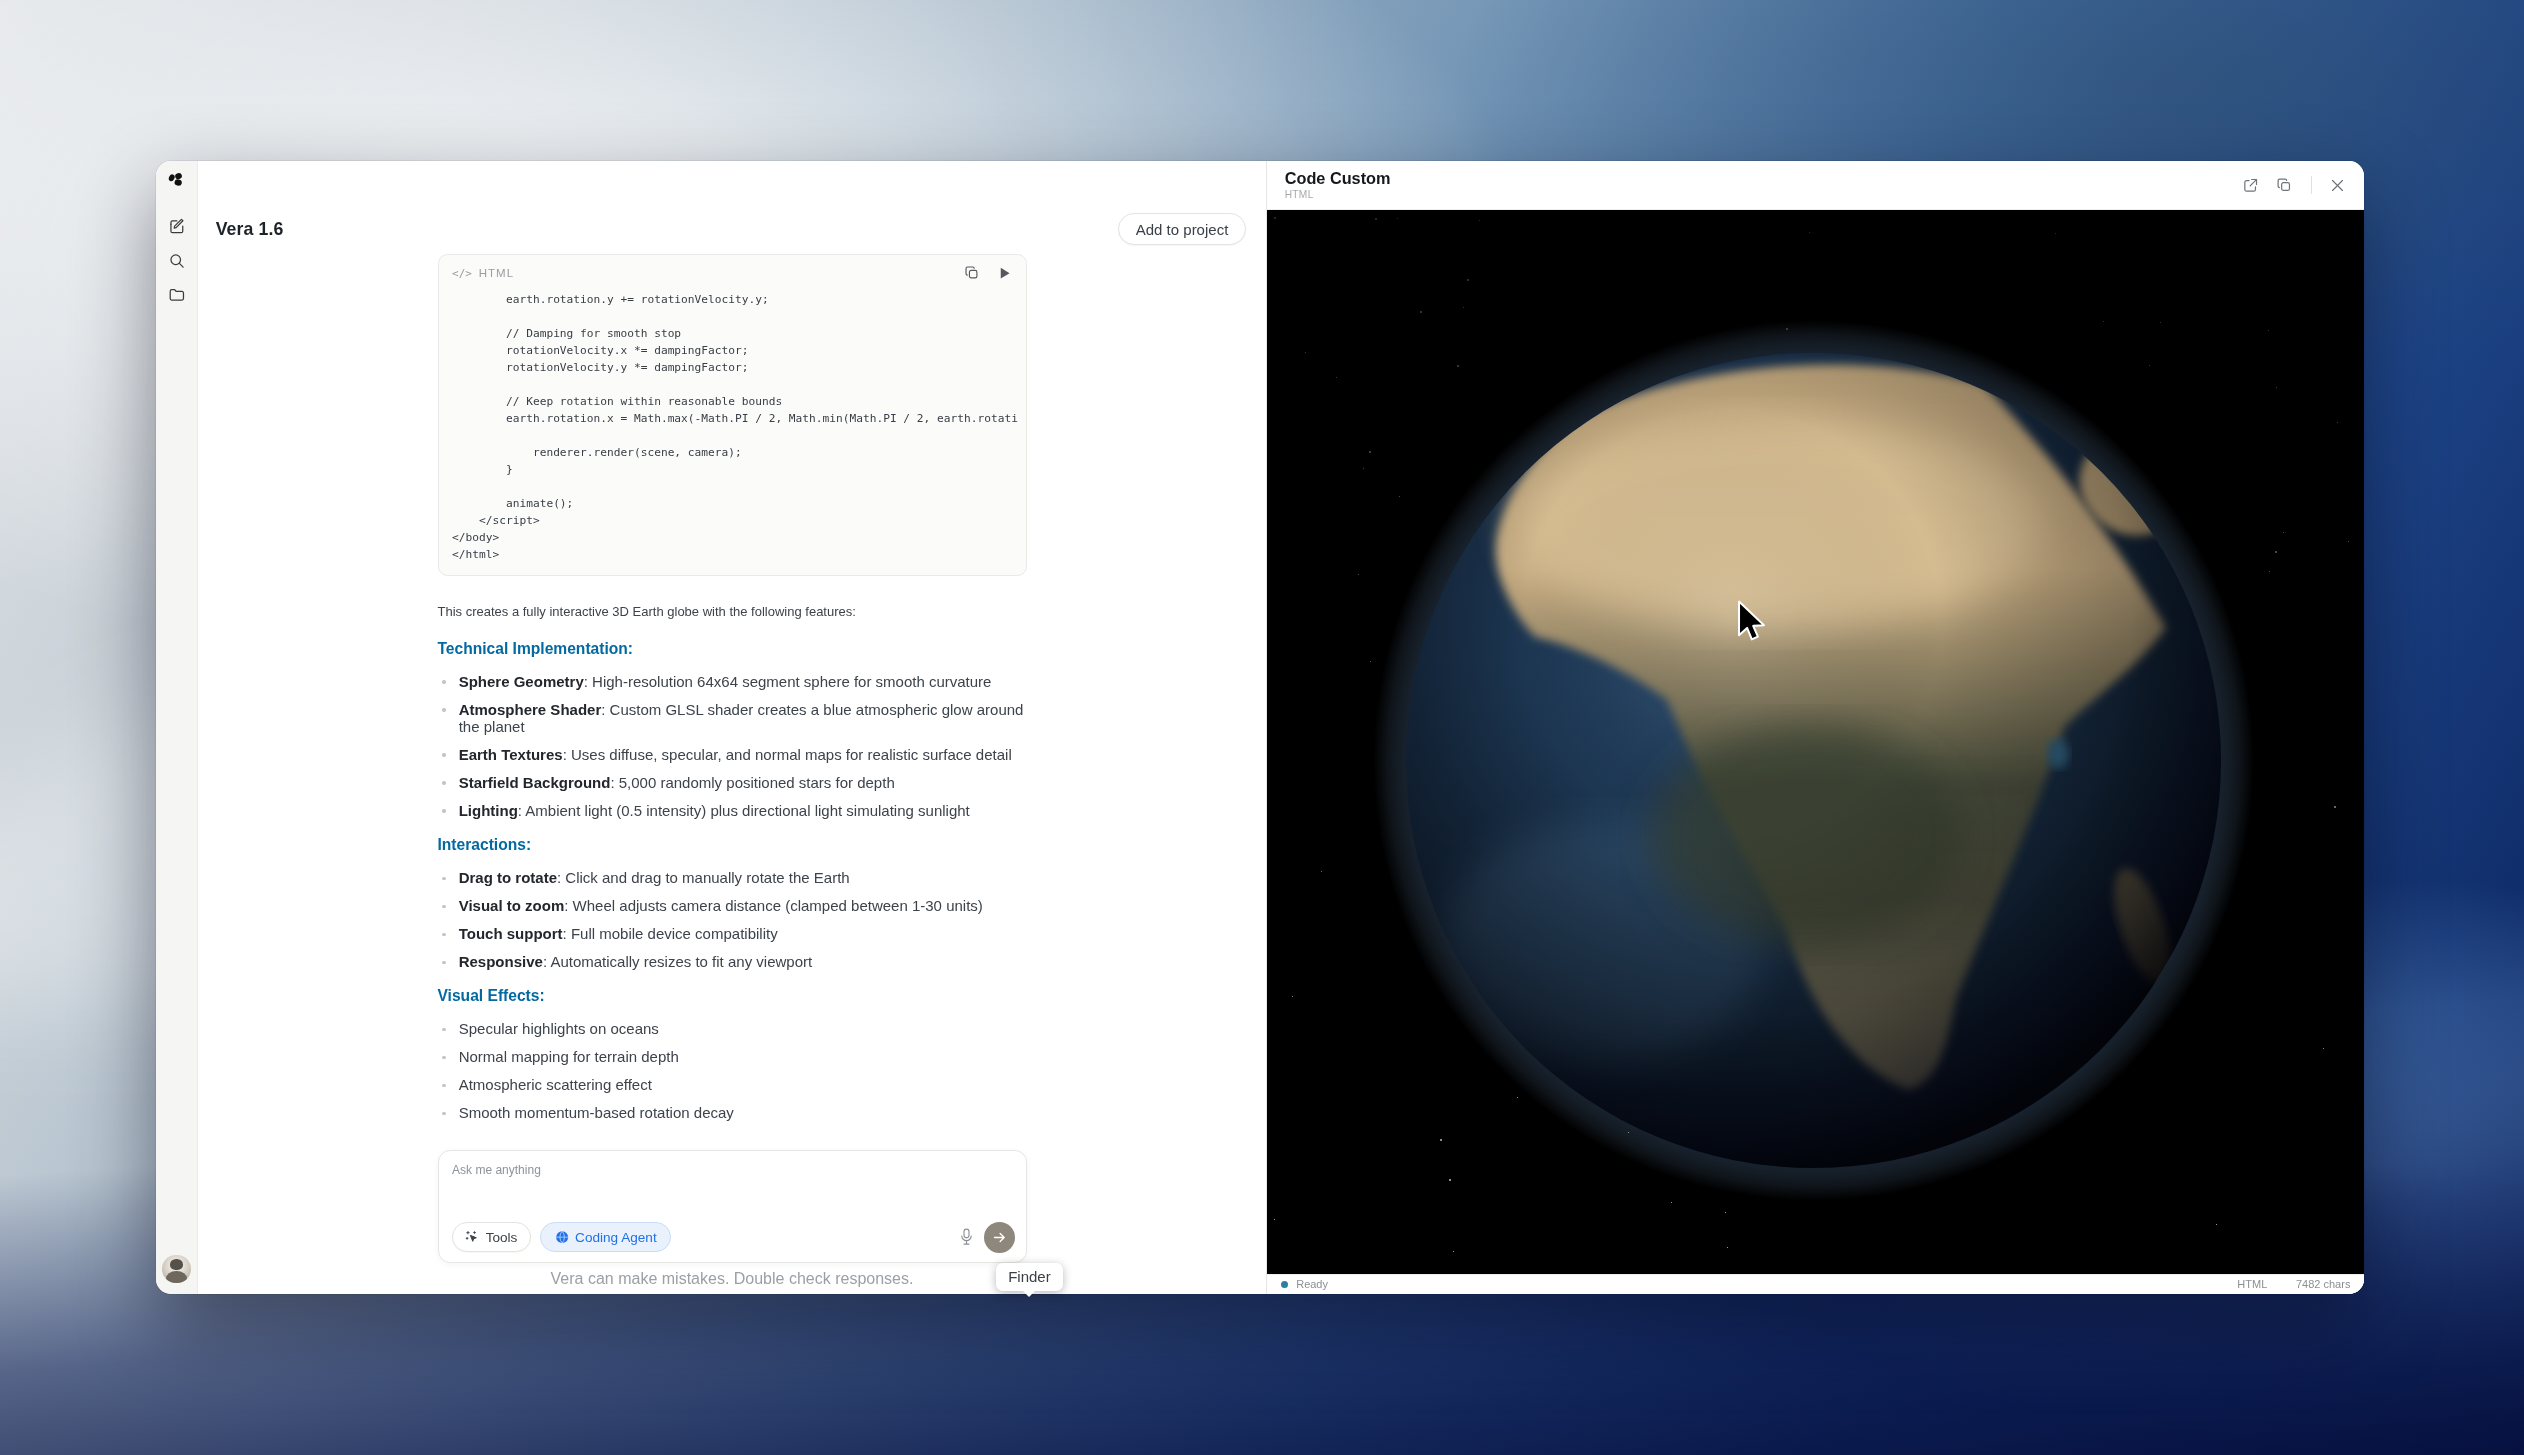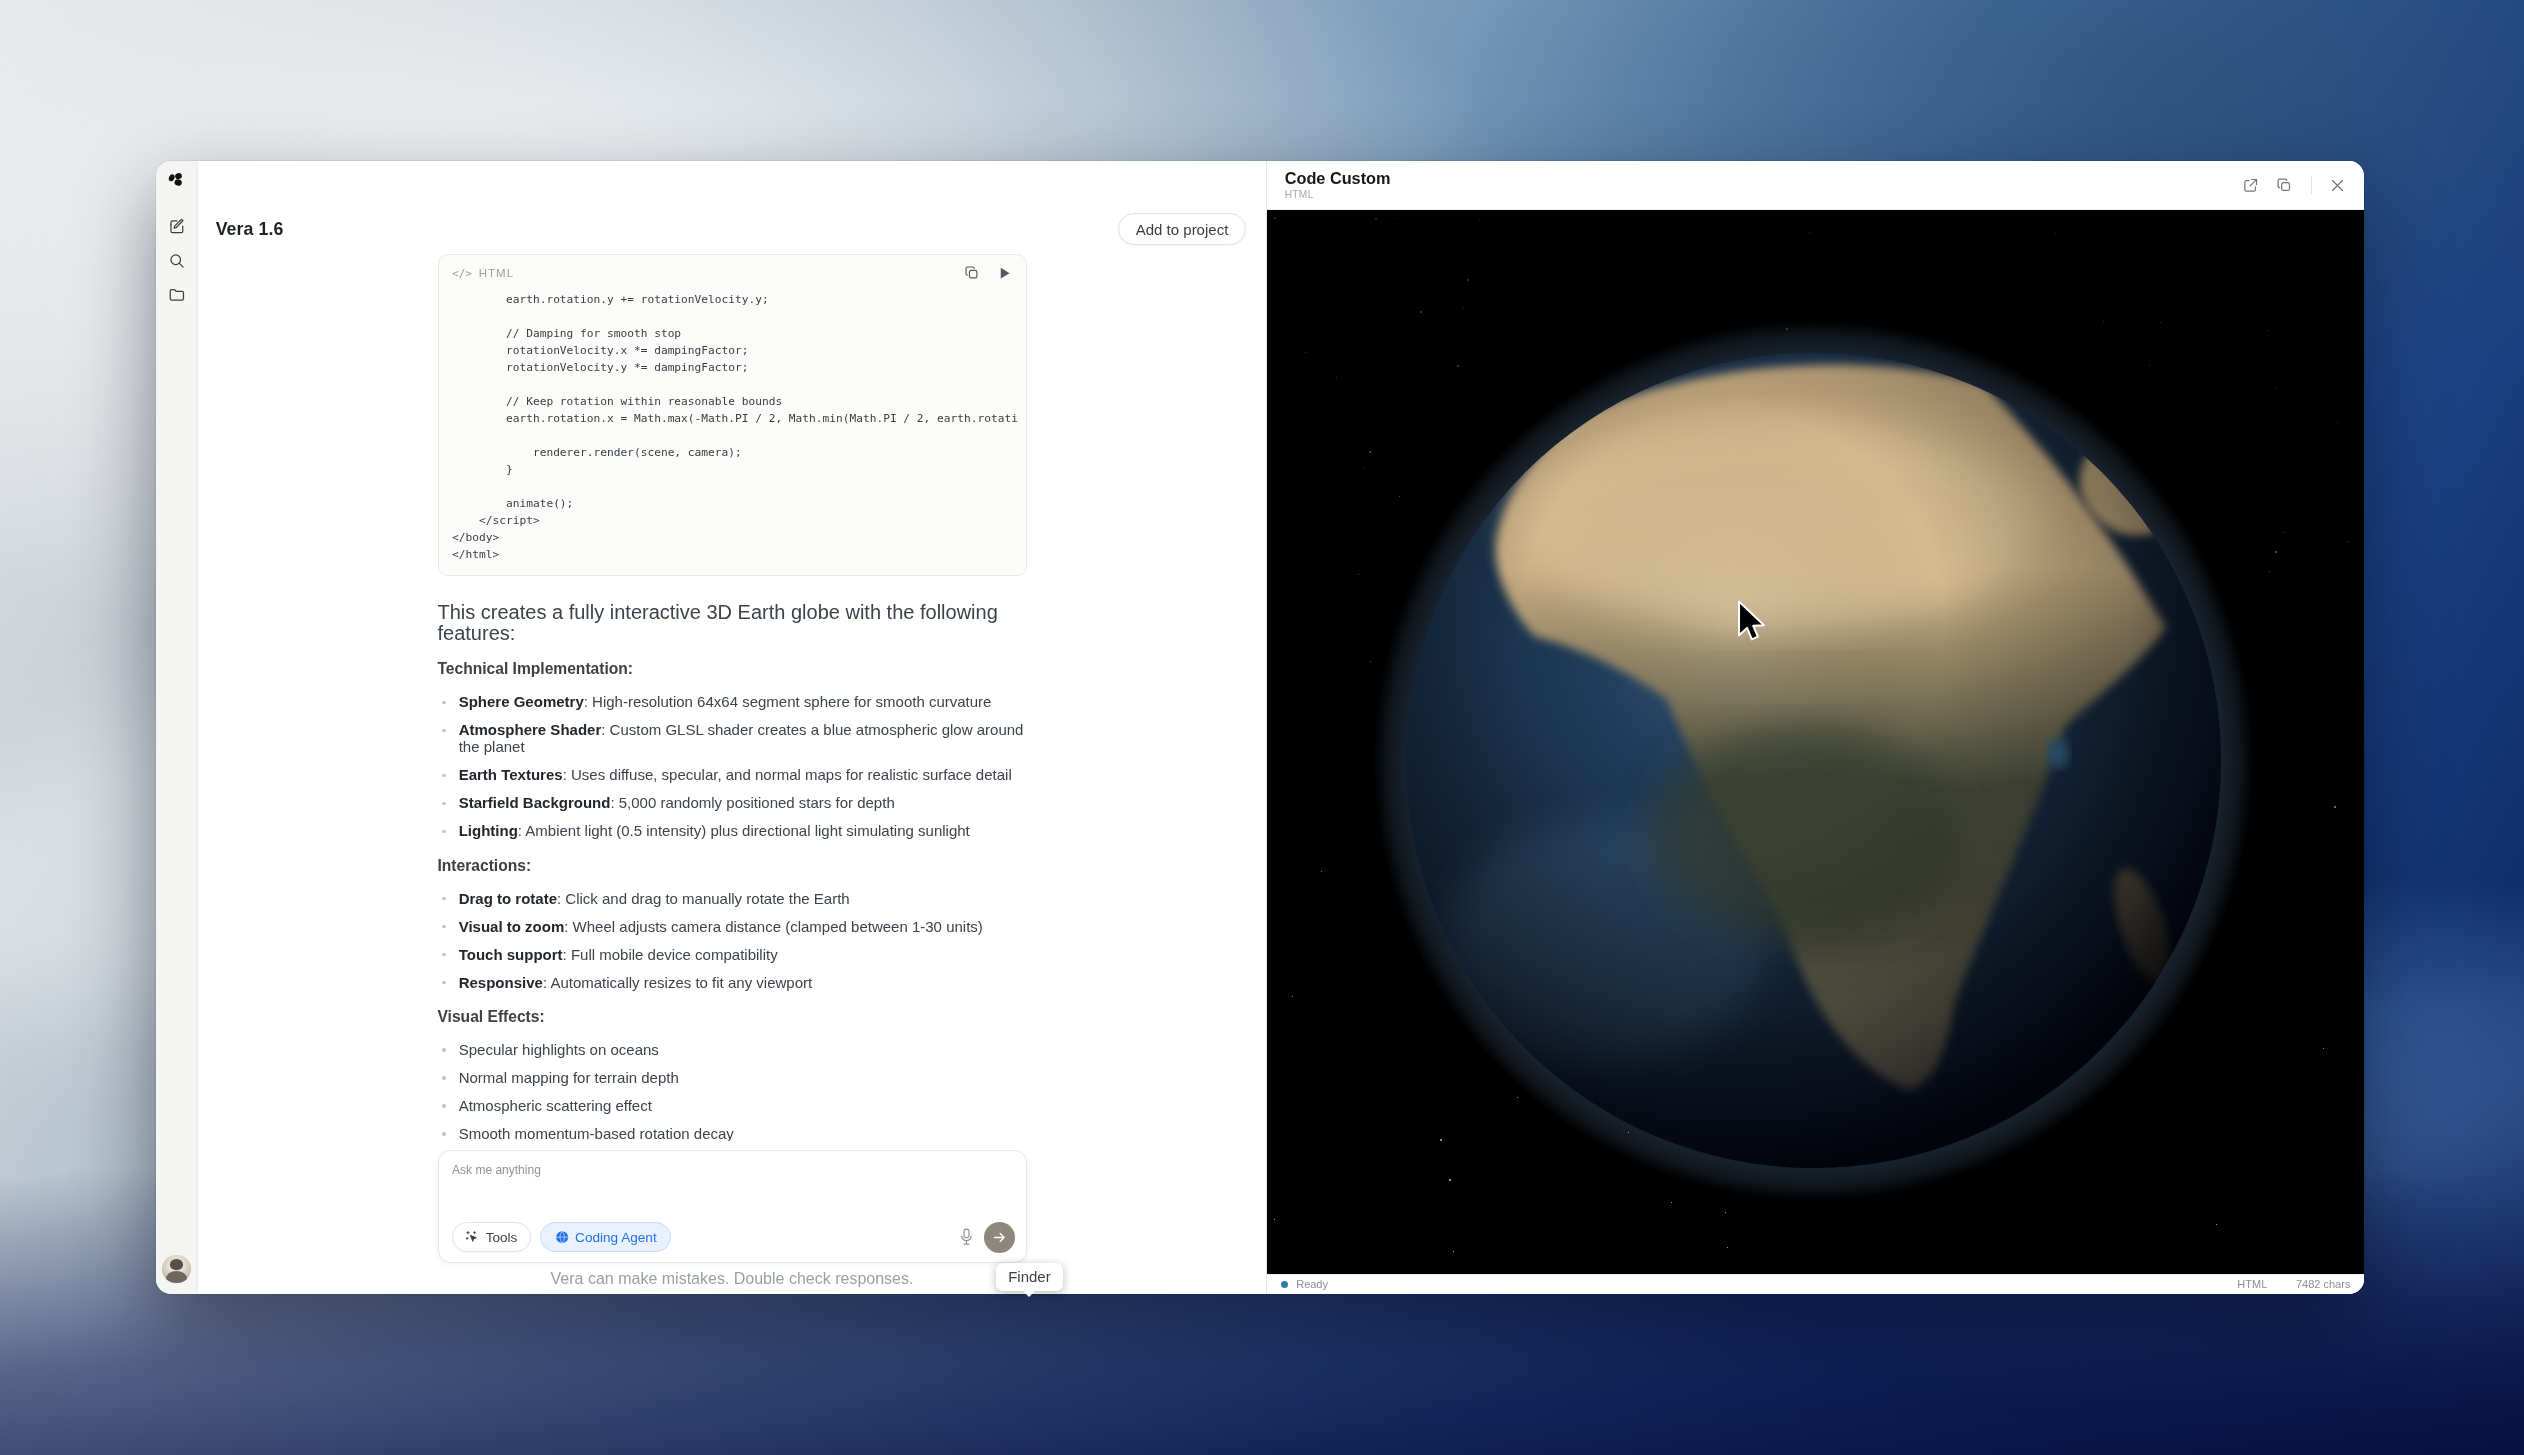--- a/index.html
+++ b/index.html
@@ -50,22 +50,22 @@
   .code-lang { font-size:11.5px; letter-spacing:1px; margin-left:6.8px; color:#9a9da1; }
   .code-head .spacer { flex:1; }
   .code-ico { width:16.3px; height:16.3px; color:#55595e; cursor:pointer; }
   .code-ico + .code-ico { margin-left:15px; }
   .code-ico svg { width:100%; height:100%; }
   .code-tag { font-family:"DejaVu Sans Mono", monospace; font-size:11px; color:#9a9da1; }
   pre.code { font-family:"DejaVu Sans Mono", monospace; font-size:11.2px; line-height:17px;
              color:#383e45; padding:4.1px 13.6px 12.2px; white-space:pre; overflow:hidden; }
 
   
-  .intro { margin-top:26px; font-size:20px; color:#3d434b; line-height:20.4px; }
-  .sec-h { margin-top:16.3px; font-size:15.6px; font-weight:700; color:#404040; line-height:20.4px; }
+  .intro { margin-top:26px; font-size:13px; color:#3d434b; line-height:20.4px; }
+  .sec-h { margin-top:16.3px; font-size:15.6px; font-weight:700; color:#0369a1; line-height:20.4px; }
   .ul { margin-top:13.6px; }
   .li { display:flex; margin-bottom:11px; line-height:17px; }
   .li .dot { flex:none; width:3.4px; height:3.4px; border-radius:50%; background:#c2c6cb; margin:7.5px 13px 0 4.8px; }
   .li p { font-size:15px; color:#3d434b; }
   .li .b { font-weight:700; color:#23272d; }
 
   .actions { margin-top:20.4px; display:flex; gap:17.7px; }
   .act-ico { width:18.3px; height:18.3px; color:#6e7277; cursor:pointer; }
   .act-ico svg { width:100%; height:100%; }
 

